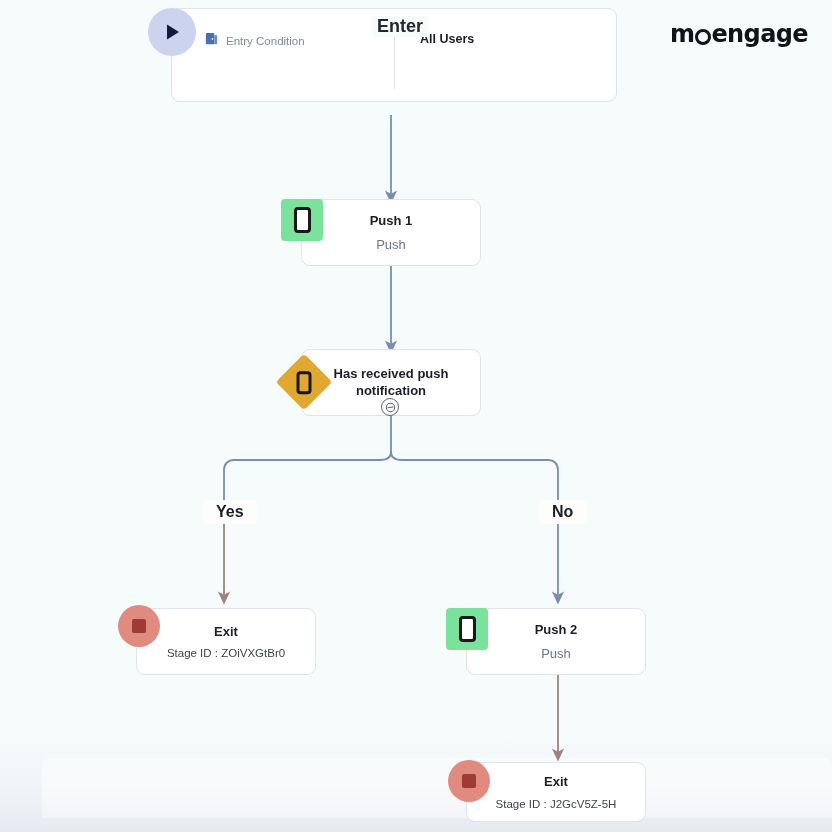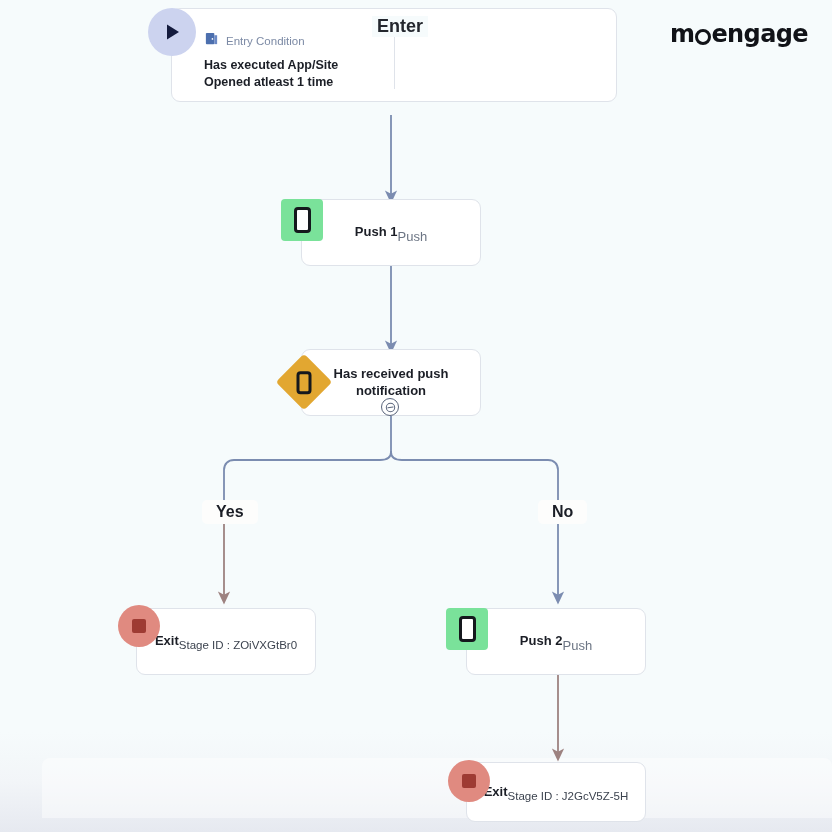--- a/index.html
+++ b/index.html
@@ -146,20 +146,21 @@
   }
 
   
   .node {
     position: absolute;
     background: #ffffff;
     border: 1px solid #dfe3ea;
     border-radius: 9px;
     z-index: 3;
     display: flex;
+    flex-direction: column;
     align-items: center;
     justify-content: center;
     text-align: center;
   }
   .node .node-title {
     font-size: 13px;
     font-weight: 700;
     color: #1b1e26;
     line-height: 1.3;
   }
@@ -288,24 +289,24 @@
       <div class="meta-row">
         <span>
           <svg width="15" height="15" viewBox="0 0 16 16">
             <rect x="2" y="2" width="9" height="12" rx="1" fill="#4c6fae"></rect>
             <rect x="11" y="4.5" width="3" height="9.5" fill="#6b89c4"></rect>
             <circle cx="9" cy="8.4" r="0.9" fill="#ffffff"></circle>
           </svg>
         </span>
         <span class="meta-label">Entry Condition</span>
       </div>
-      <div class="meta-value">Has executed App/Site Opened atleast 1 time</div>
     </div>
 
     <div class="col right">
+      <div class="meta-value">All Users</div>
     </div>
   </div>
 
   <div id="play-badge">
     <svg width="22" height="22" viewBox="0 0 22 22">
       <path d="M6,3.5 L18,11 L6,18.5 Z" fill="#141b3d"></path>
     </svg>
   </div>
 
   <div class="node" style="left:301px; top:199px; width:180px; height:67px;">

